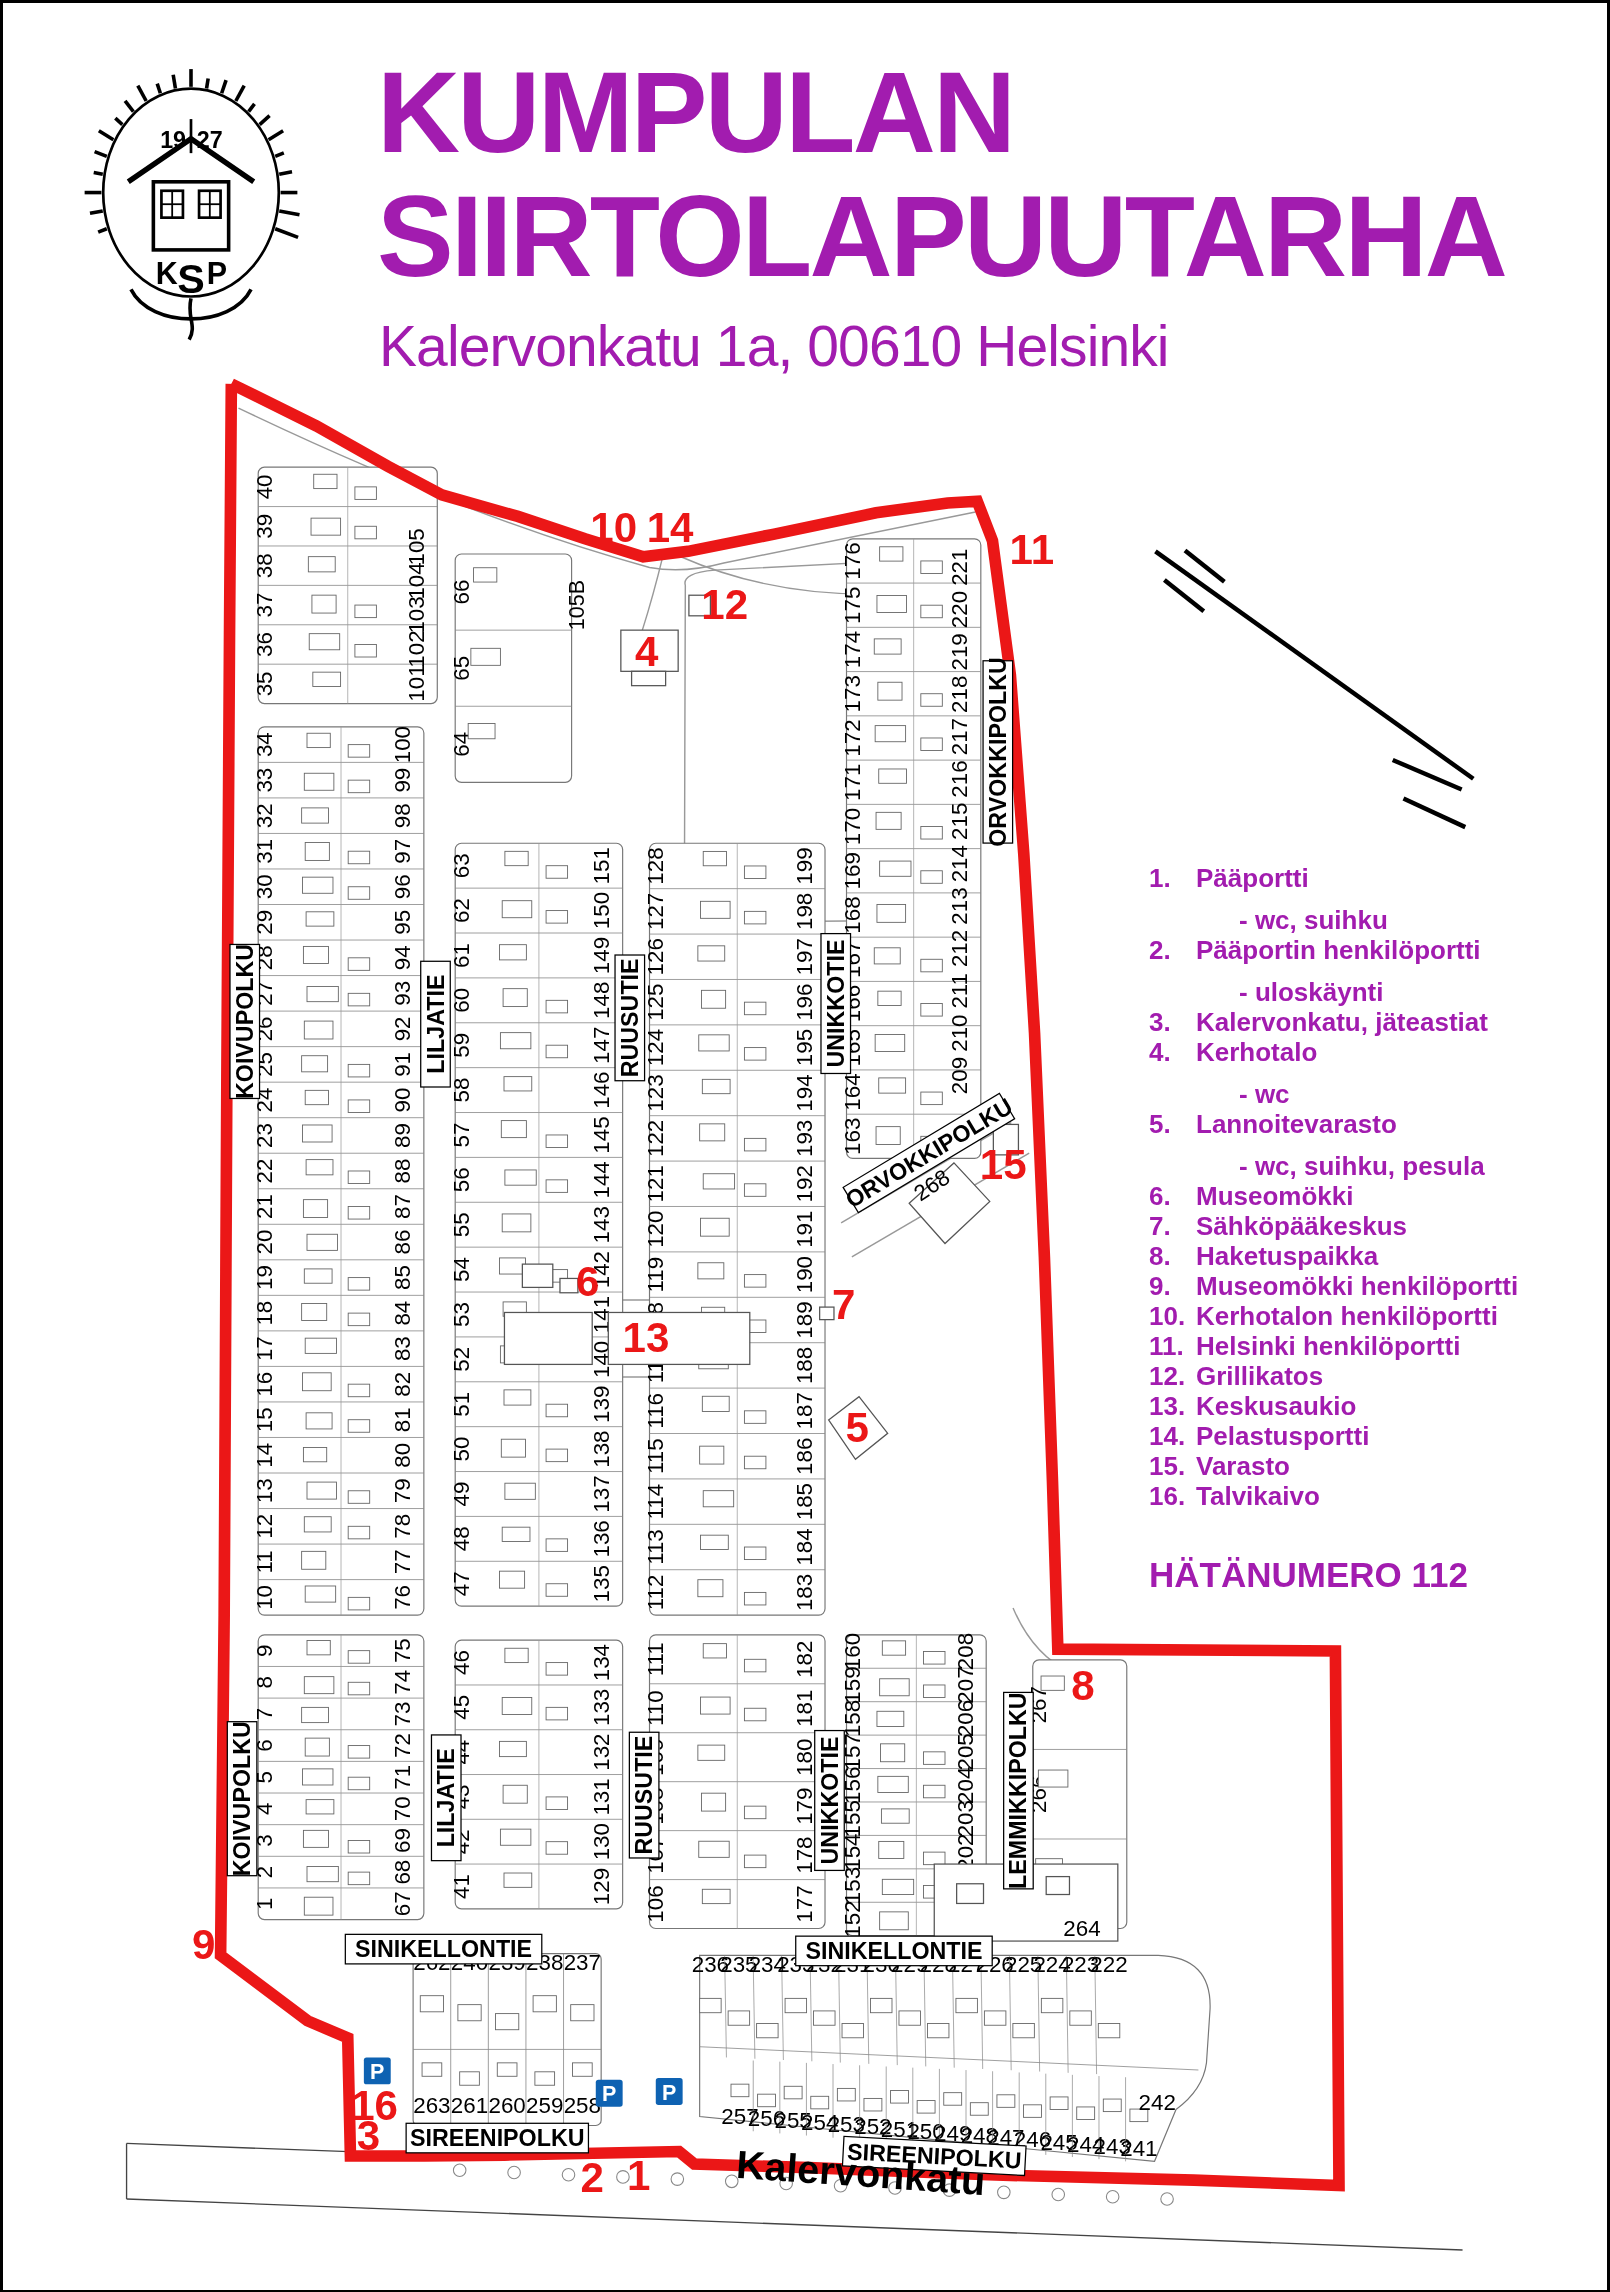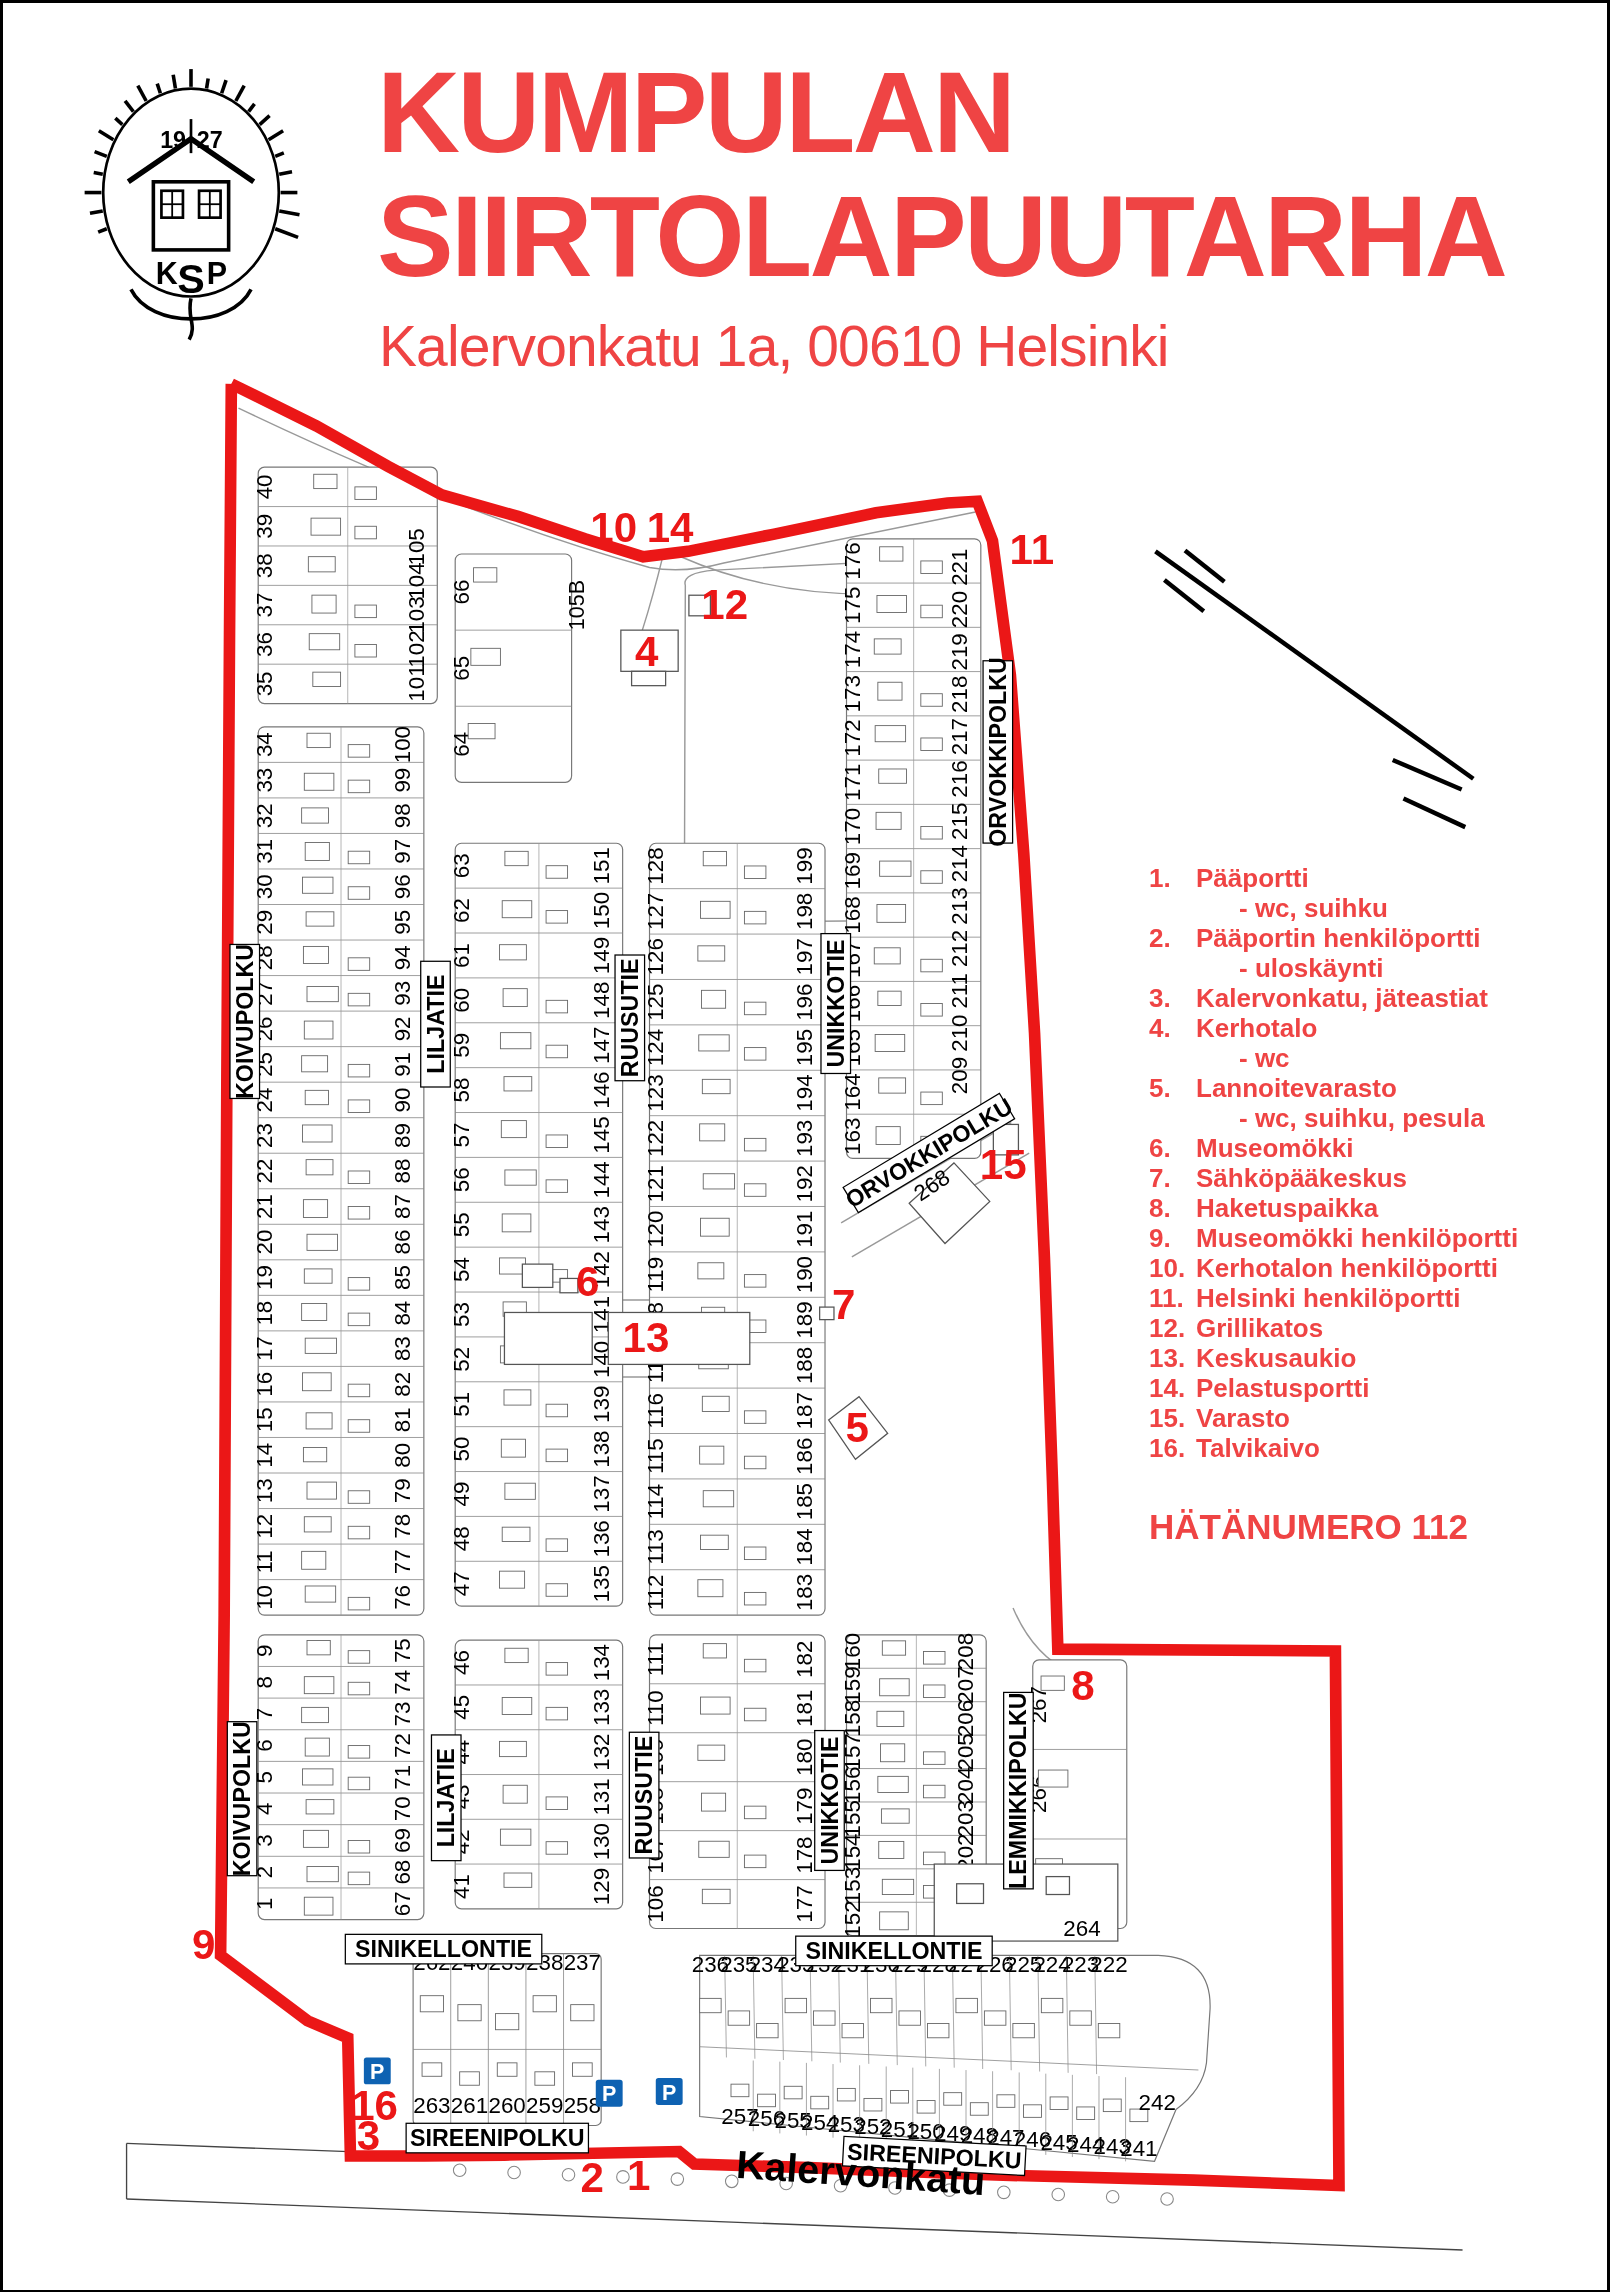--- a/index.html
+++ b/index.html
@@ -1,30 +1,30 @@
 <!DOCTYPE html>
 <html style="font-size:14.3px"><head>
 <meta charset="utf-8">
 <style>
   html,body{margin:0;padding:0;background:#e0e0e0;}
   .page{
     position:relative; width:1610px; height:2293px; background:#fff;
     border:3.6px solid #000; box-sizing:border-box; overflow:hidden;
-    font-family:"Liberation Sans", sans-serif; color:#ef4444;
+    font-family:"Liberation Sans", sans-serif; color:#a21caf;
   }
   .title-line{position:absolute; left:374px; font-weight:bold; letter-spacing:-2.7px; line-height:1;}
   #t1{top:52px;  font-size:115px;}
   #t2{top:176px; font-size:115px;}
   #subtitle{position:absolute; left:376px; top:310px; font-size:57px; font-weight:normal; letter-spacing:-0.9px;}
   #logo{position:absolute; left:76px; top:64px;}
   #map{position:absolute; left:0; top:0;}
   .legend{position:absolute; left:1146px; top:860px; width:412px; font-size:26px; font-weight:bold;}
   .li{display:flex; line-height:30px;}
   .ln{width:47px; flex:0 0 47px;}
-  .ls{padding-left:90px; line-height:30px;}
+  .ls{padding-left:90px; line-height:30px;margin-top:12px;}
   .emergency{margin-top:44px; font-size:35px; font-weight:bold; letter-spacing:0px;}
   svg text{font-family:"Liberation Sans", sans-serif;}
 </style>
 </head>
 <body>
 
 <div class="page">
 
   <svg id="logo" width="224" height="278" viewBox="0 0 250 310">
       <ellipse cx="125" cy="140" rx="98" ry="116" fill="none" stroke="#000" stroke-width="3"></ellipse>

